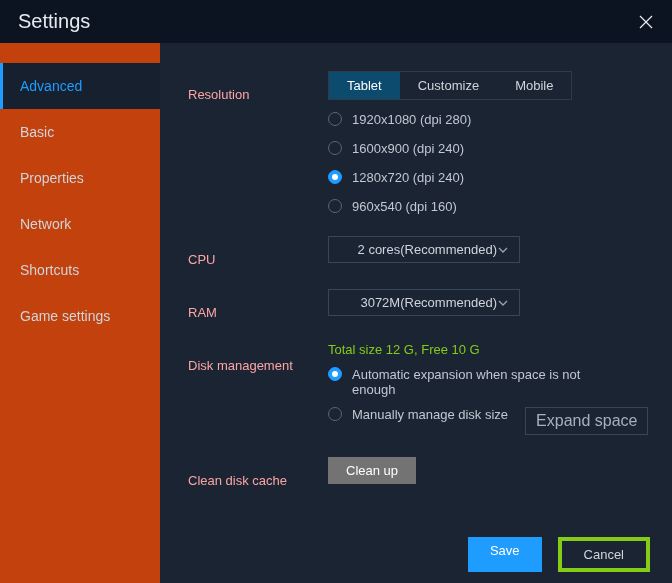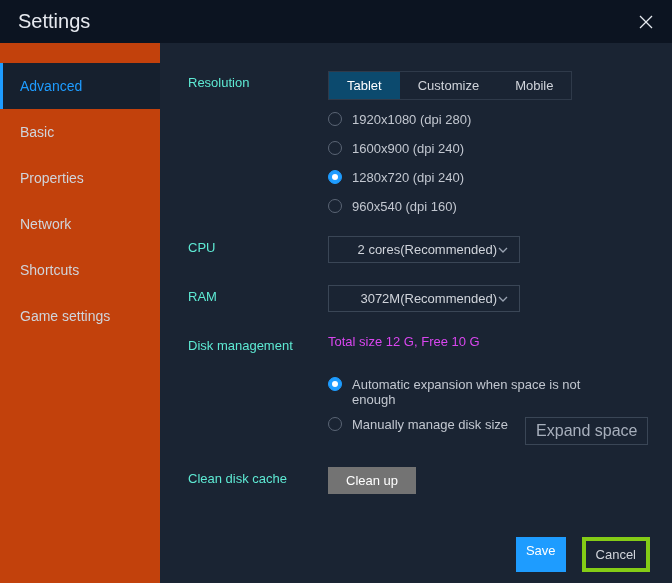--- a/index.html
+++ b/index.html
@@ -66,22 +66,23 @@
     padding: 28px 22px 14px 28px;
     position: relative;
     overflow-y: auto;
   }
   .row {
     display: flex;
     margin-bottom: 22px;
   }
   .label-col {
     width: 140px;
-    color: #5eead4;
+    color: #fca5a5;
     padding-top: 4px;
+    margin-top: 12px;
   }
   .val-col {
     flex: 1;
   }
 
   .seg-tabs {
     display: inline-flex;
     border: 1px solid #2f3a4a;
   }
   .seg-tab {
@@ -134,22 +135,22 @@
     cursor: pointer;
     color: #d0d4db;
   }
   .chevron {
     width: 12px; height: 12px;
     display: flex; align-items: center; justify-content: center;
   }
   .chevron svg { stroke: #9aa3b2; width: 12px; height: 12px; }
 
   .disk-status {
-    color: #d946ef;
-    margin-bottom: 28px;
+    color: #84cc16;
+    margin-bottom: 10px;
   }
   .disk-options .radio-line { margin-top: 10px; }
   .expand-btn {
     border: 1px solid #3a4656;
     padding: 4px 10px;
     color: #a7afbc;
     margin-left: 7px;
     cursor: pointer;
     font-size: 16px;
   }
@@ -163,21 +164,21 @@
   }
 
   .footer-btns {
     position: absolute;
     right: 22px;
     bottom: 14px;
     display: flex;
     gap: 16px;
   }
   .btn {
-    padding: 6px 10px;
+    padding: 6px 22px;
     cursor: pointer;
     font-size: 13px;
   }
   .btn-primary { background: #1e9cff; color: #fff; }
   .btn-secondary { border: 4px solid #84cc16; color: #d0d4db; }
 </style>
 </head>
 <body>
 
 <div class="titlebar">

